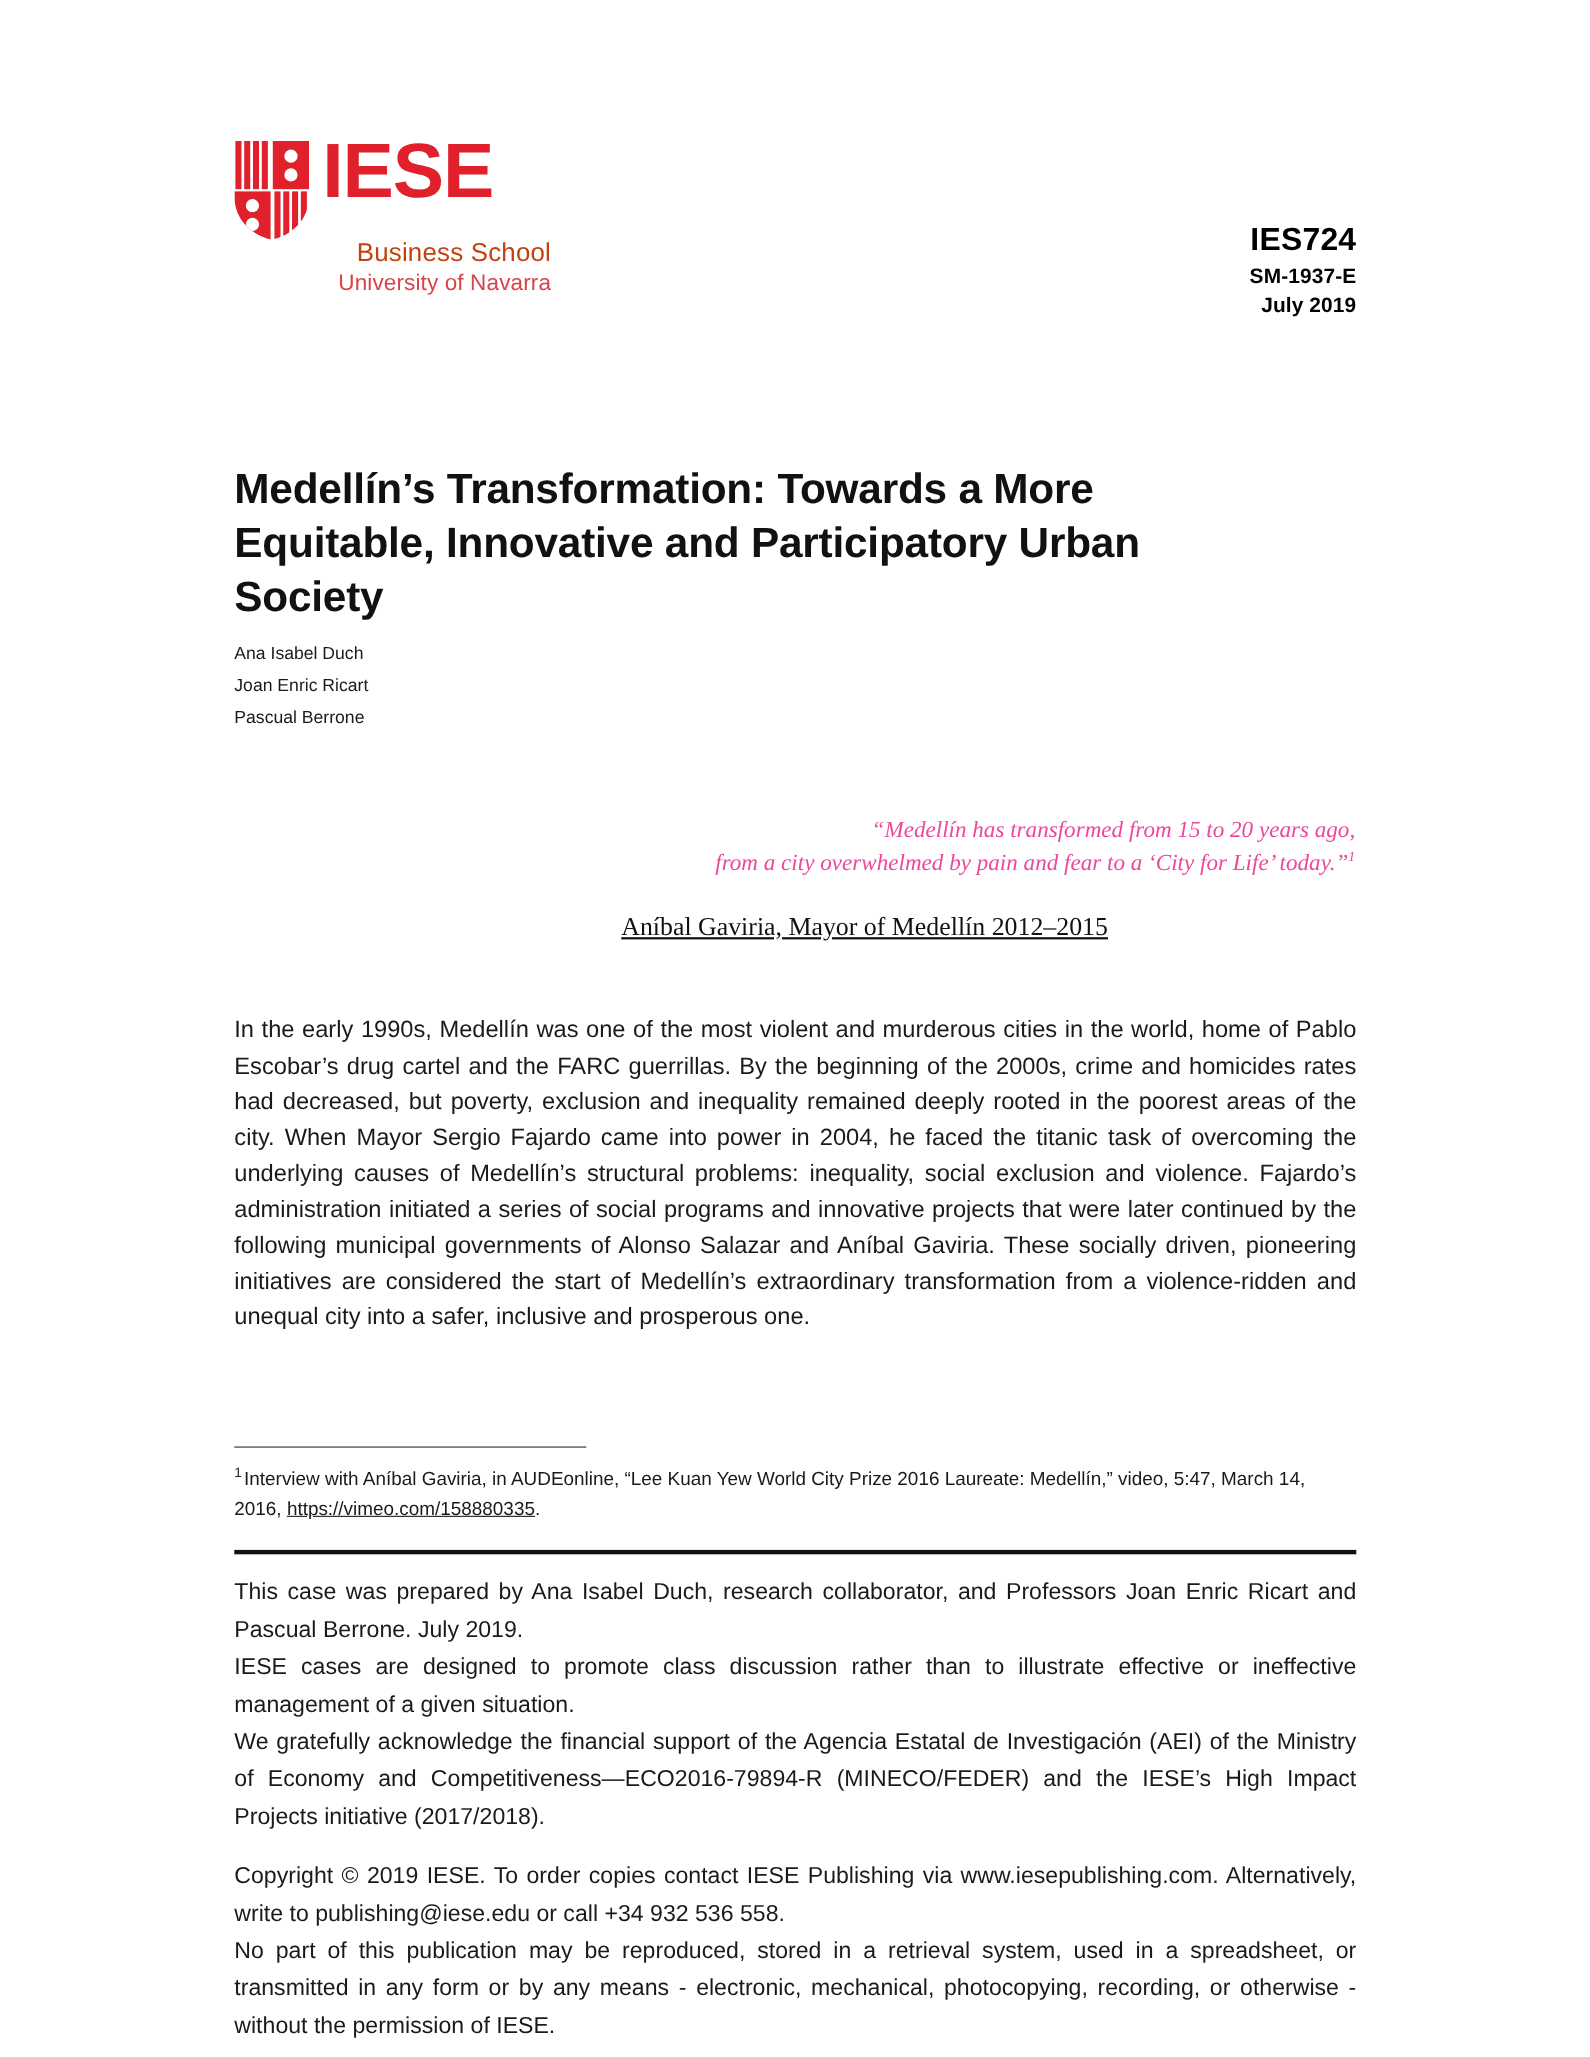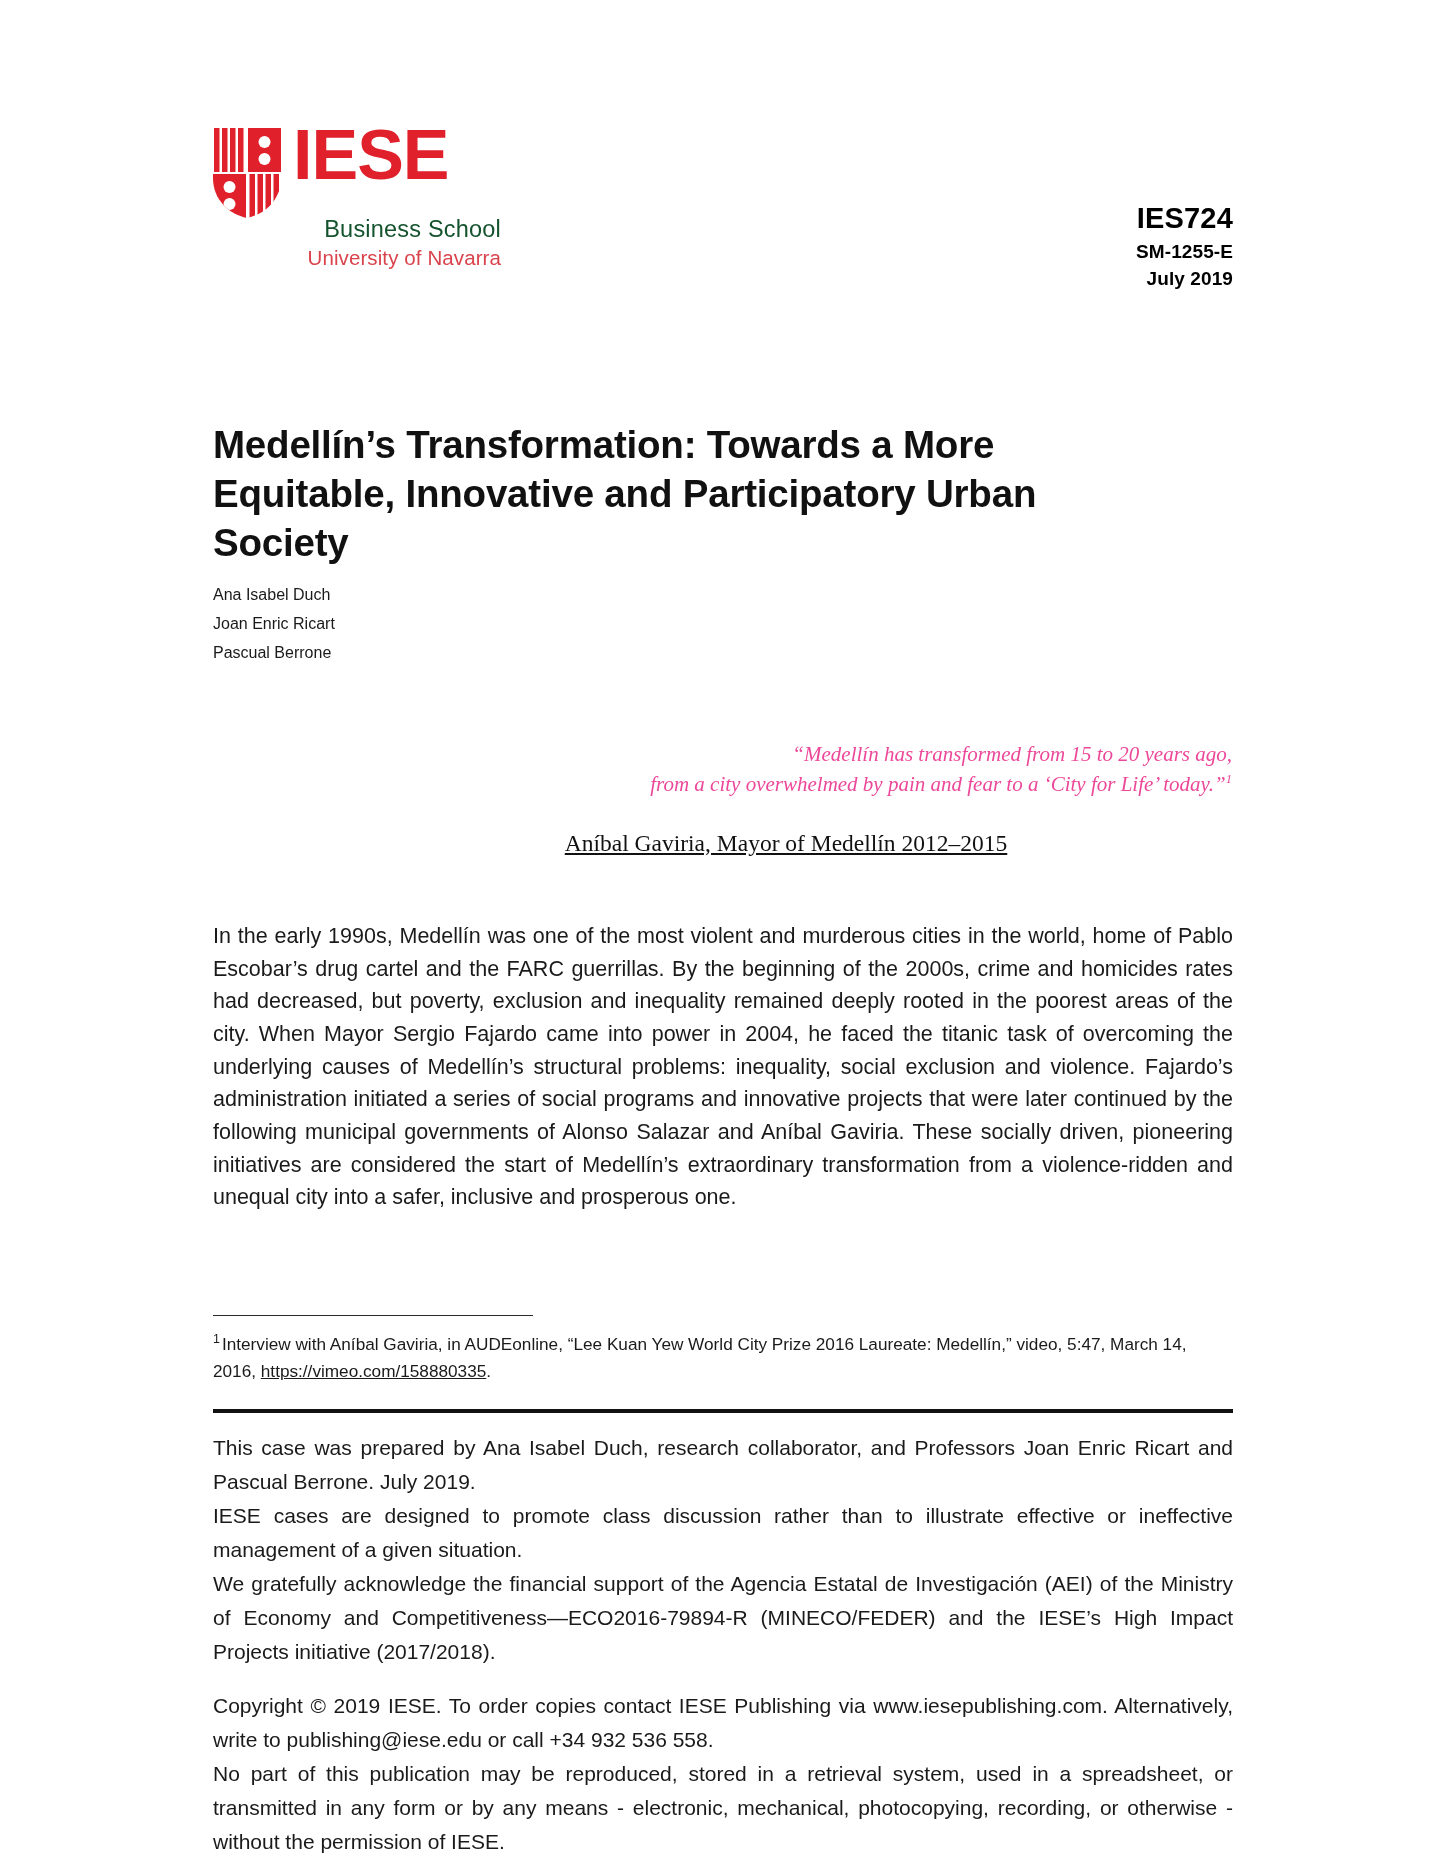--- a/index.html
+++ b/index.html
@@ -52,21 +52,21 @@
     font-size: 70px;
     line-height: 0.95;
     letter-spacing: -1px;
     color: #e0202b;
     margin-left: 12px;
     margin-top: 2px;
   }
   .logo-sub1 {
     text-align: right;
     font-size: 23.5px;
-    color: #14532d;
+    color: #c2410c;
     letter-spacing: 0.2px;
     margin-top: -2px;
     padding-right: 2px;
   }
   .logo-sub2 {
     text-align: right;
     font-size: 20.5px;
     color: #d9434c;
     letter-spacing: 0.1px;
     margin-top: 3px;
@@ -261,21 +261,21 @@
           </svg>
         </span>
         <span class="logo-word">IESE</span>
       </div>
       <div class="logo-sub1">Business School</div>
       <div class="logo-sub2">University of Navarra</div>
     </div>
 
     <div class="doc-codes">
       <div class="doc-code-main">IES724</div>
-      <div class="doc-code-sub">SM-1255-E</div>
+      <div class="doc-code-sub">SM-1937-E</div>
       <div class="doc-code-sub">July 2019</div>
     </div>
 
   </div>
 
   <h1 class="title">Medellín’s Transformation: Towards a More Equitable, Innovative and Participatory Urban Society</h1>
 
   <div class="authors">
     <div class="author">Ana Isabel Duch</div>
     <div class="author">Joan Enric Ricart</div>

